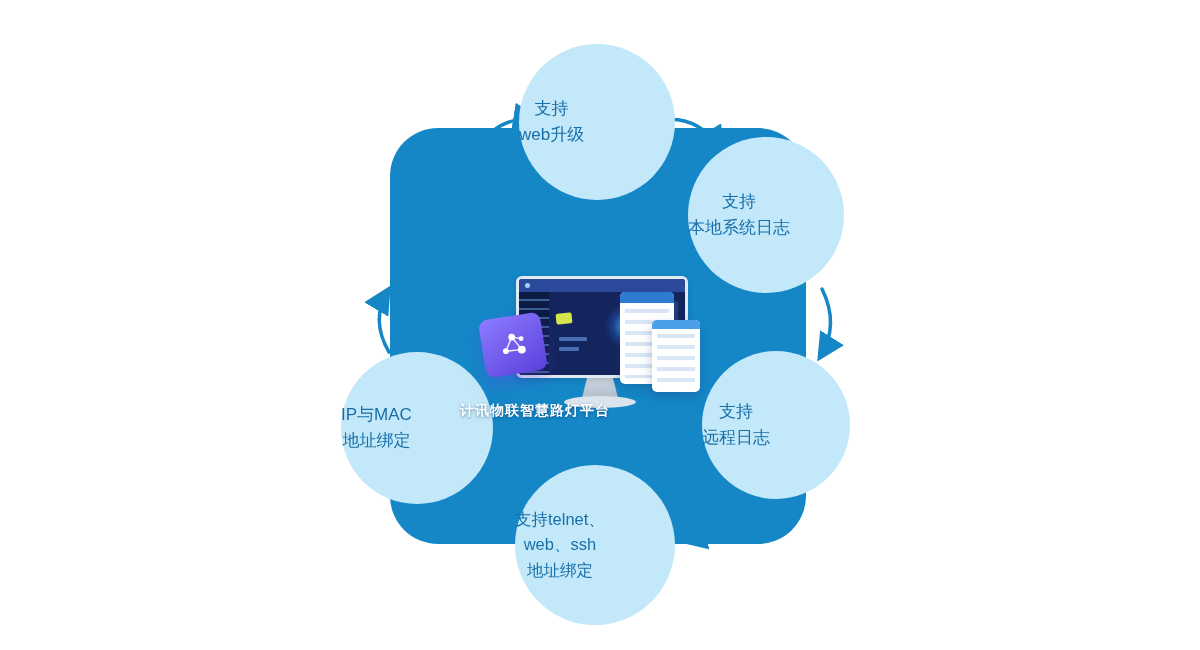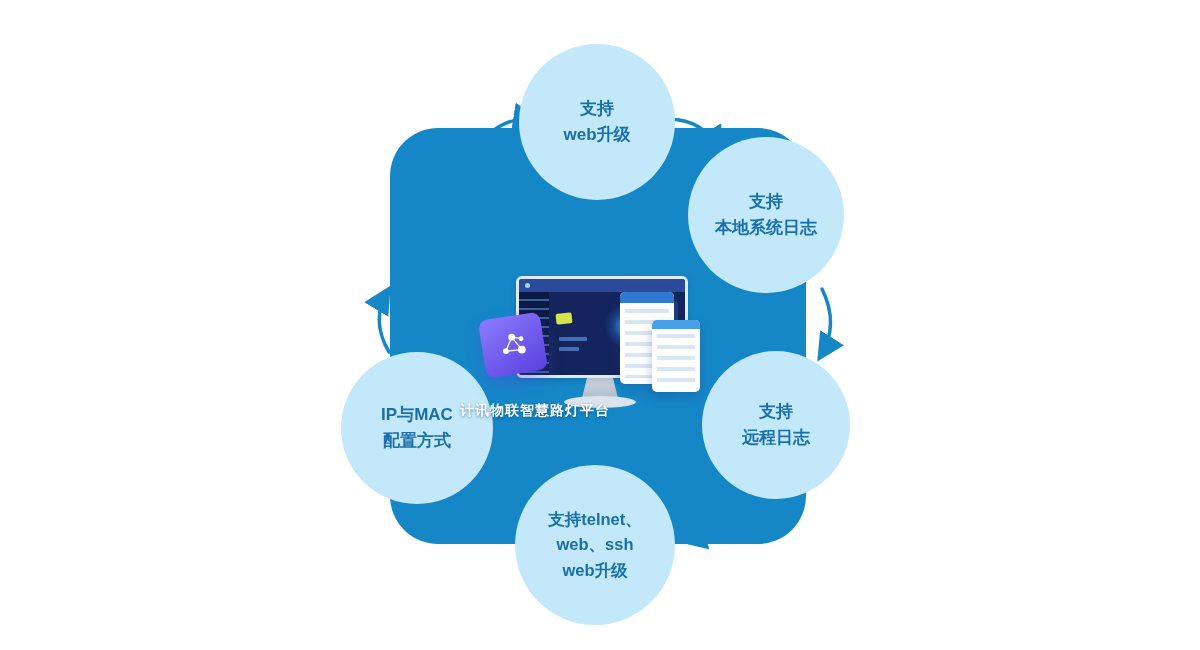--- a/index.html
+++ b/index.html
@@ -13,23 +13,23 @@
   
   .dark-panel {
     position:absolute; left:390px; top:128px; width:416px; height:416px;
     border-radius:48px; background:var(--dark,#1587c7);
   }
 
   
   .node {
     position:absolute; border-radius:50%;
     background:var(--light,#c2e8f9);
-    display:flex; align-items:center; justify-content:center;
+    display:flex; align-items:center; justify-content:flex-start;
     text-align:center; color:var(--text,#186fa9);
-    font-weight:bold; font-size:17px; line-height:1.55;
+    font-weight:normal; font-size:17px; line-height:1.55;
     white-space:pre-line;
   }
   .node-top         { left:519px; top:44px;  width:156px; height:156px; }
   .node-top-right   { left:688px; top:137px; width:156px; height:156px; }
   .node-right       { left:702px; top:351px; width:148px; height:148px; }
   .node-bottom      { left:515px; top:465px; width:160px; height:160px; font-size:16.5px; }
   .node-bottom-left { left:341px; top:352px; width:152px; height:152px; }
   .node-top-left    { left:342px; top:142px; width:156px; height:156px; }
 
   
@@ -137,25 +137,25 @@
     <span>支持
 本地系统日志</span>
   </div>
   <div class="node node-right">
     <span>支持
 远程日志</span>
   </div>
   <div class="node node-bottom">
     <span>支持telnet、
 web、ssh
-web升级</span>
+地址绑定</span>
   </div>
   <div class="node node-bottom-left">
     <span>IP与MAC
-配置方式</span>
+地址绑定</span>
   </div>
 
   <div class="illustration">
 
     <div class="stand-neck"></div>
     <div class="stand-base"></div>
 
     <div class="monitor">
       <div class="monitor-topbar"></div>
       <div class="monitor-side"></div>

